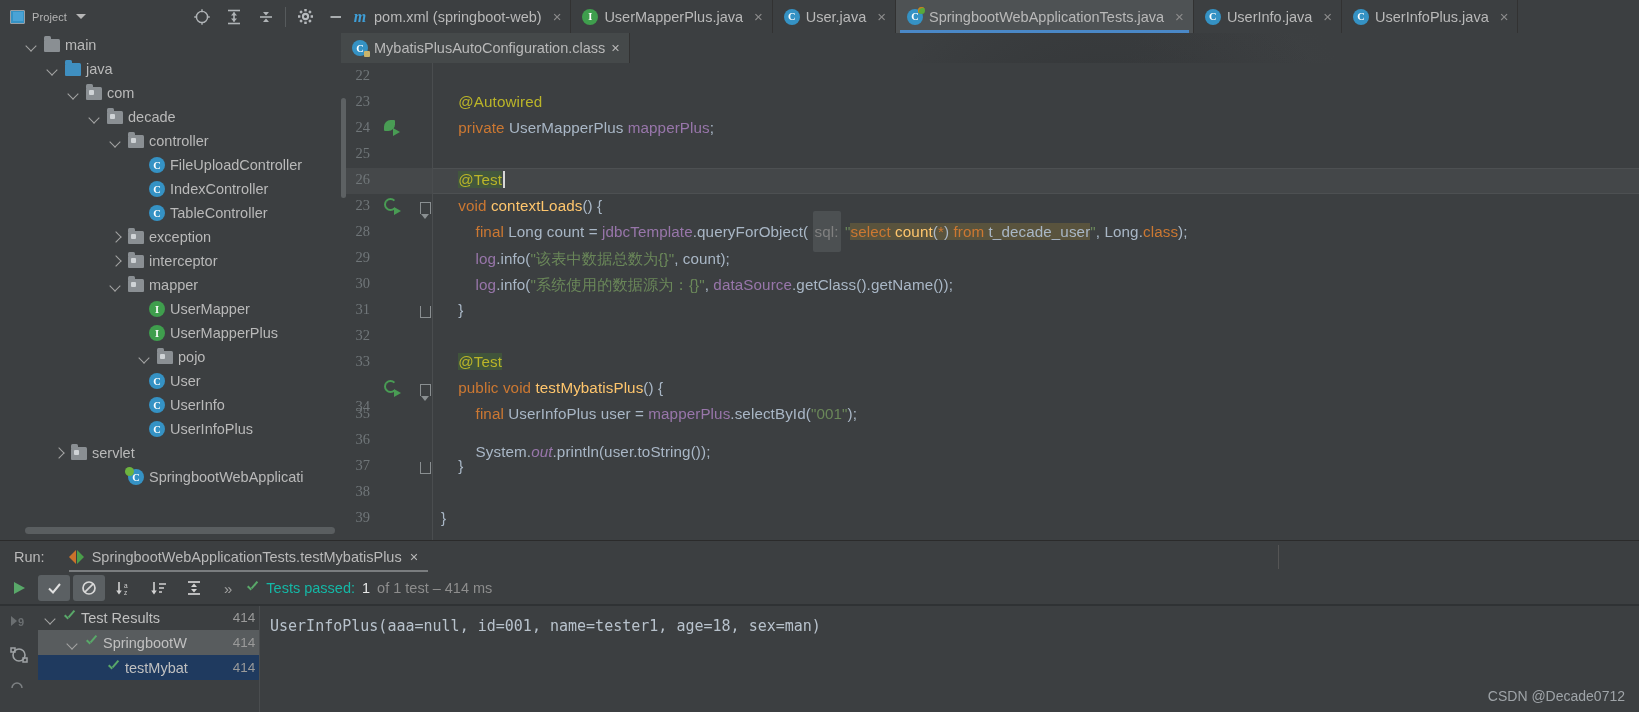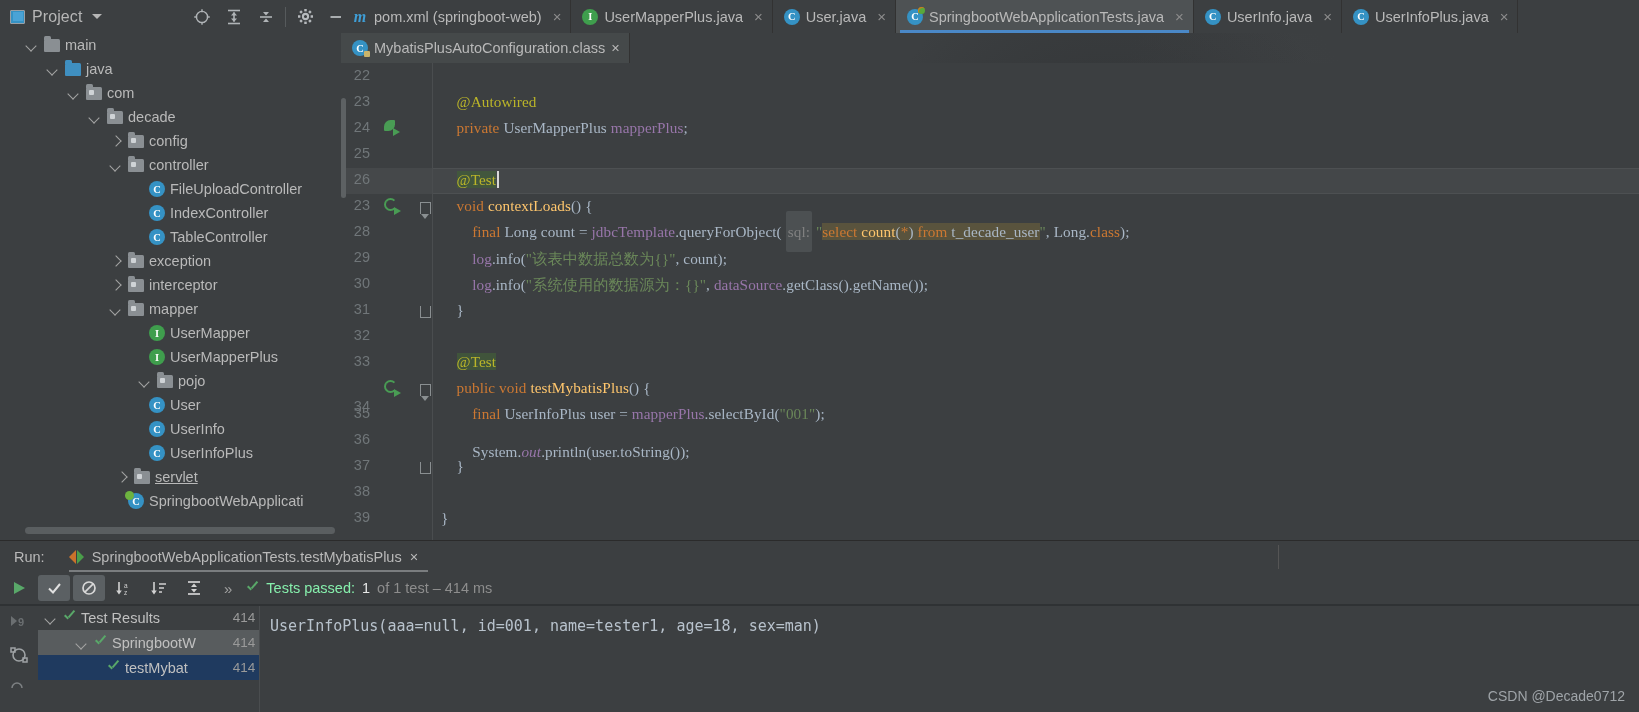--- a/index.html
+++ b/index.html
@@ -40,21 +40,21 @@
     background: #3c3f41;
   }
   .proj-icon {
     width: 15px; height: 14px; border: 1.6px solid #9aa0a6; border-radius: 1px;
     background: #3592c4; position: relative; flex: none;
   }
   .proj-icon::after {
     content: ""; position: absolute; left: 1.5px; right: 1.5px; top: 1.5px; bottom: 1.5px;
     background: #4aa3d6;
   }
-  .proj-label { font-size: 16px; color: #b6b6b6; letter-spacing: .1px; }
+  .proj-label { font-size: 11px; color: #b6b6b6; letter-spacing: .1px; }
   .caret-dn {
     width: 0; height: 0; border-left: 5px solid transparent; border-right: 5px solid transparent;
     border-top: 5px solid #b6b6b6; margin-left: 2px;
   }
   .tool-icons {
     position: absolute; left: 186px; top: 0; height: 33px;
     display: flex; align-items: center; gap: 0px;
   }
   .ticon {
     width: 32px; height: 33px; display: flex; align-items: center; justify-content: center;
@@ -166,28 +166,28 @@
   .editor {
     position: absolute; left: 341px; top: 63px; width: 1298px; height: 477px;
     background: #3c3f41; overflow: hidden; z-index: 8;
   }
   .gutter {
     position: absolute; left: 0; top: 0; width: 92px; height: 477px;
     background: #3c3f41;
   }
   .gline {
     position: absolute; right: 63px; width: 40px; text-align: right;
-    font-family: Liberation Sans, sans-serif; font-size: 14.5px; color: #707679;
+    font-family: Liberation Serif, serif; font-size: 14.5px; color: #707679;
   }
   .gmark { position: absolute; left: 40px; width: 22px; text-align: center; }
   .fold  { position: absolute; left: 77px; width: 14px; text-align: center; }
   .codearea { position: absolute; left: 92px; top: 0; right: 0; height: 477px; }
   .cline {
     position: absolute; left: 0; white-space: pre;
-    font-family: Liberation Serif, serif; font-size: 15.2px;
+    font-family: Liberation Sans, sans-serif; font-size: 15.2px;
     letter-spacing: .1px;
   }
   .caret-line {
     position: absolute; left: 0; right: 0; height: 26px;
     background: rgba(255,255,255,0.045);
     border-top: 1px solid rgba(255,255,255,0.05);
     border-bottom: 1px solid rgba(255,255,255,0.05);
   }
   .gutter-hl {
     position: absolute; left: 0; width: 92px; height: 26px;
@@ -468,25 +468,20 @@
           <span class="arrow down"></span>
           <span class="folder pkg"></span>
           <span>com</span>
         </div>
         <div class="tnode" style="padding-left: 88px;">
           <span class="arrow down"></span>
           <span class="folder pkg"></span>
           <span>decade</span>
         </div>
         <div class="tnode" style="padding-left: 109px;">
-          <span class="arrow right"></span>
-          <span class="folder pkg"></span>
-          <span>config</span>
-        </div>
-        <div class="tnode" style="padding-left: 109px;">
           <span class="arrow down"></span>
           <span class="folder pkg"></span>
           <span>controller</span>
         </div>
         <div class="tnode" style="padding-left: 130px;">
           <span class="arrow"></span>
           <span class="badge b-class">C</span>
           <span>FileUploadController</span>
         </div>
         <div class="tnode" style="padding-left: 130px;">
@@ -537,21 +532,21 @@
         <div class="tnode" style="padding-left: 130px;">
           <span class="arrow"></span>
           <span class="badge b-class">C</span>
           <span>UserInfo</span>
         </div>
         <div class="tnode" style="padding-left: 130px;">
           <span class="arrow"></span>
           <span class="badge b-class">C</span>
           <span>UserInfoPlus</span>
         </div>
-        <div class="tnode" style="padding-left: 115px; text-decoration: underline;">
+        <div class="tnode" style="padding-left: 52px;">
           <span class="arrow right"></span>
           <span class="folder pkg"></span>
           <span>servlet</span>
         </div>
         <div class="tnode" style="padding-left: 109px;">
           <span class="arrow"></span>
           <span class="badge" style="background:#3592c4;position:relative"><span style="position:absolute;left:-3px;top:-2px;width:9px;height:9px;border-radius:50%;background:#6db33f"></span>C</span>
           <span>SpringbootWebApplicati</span>
         </div>
       </div>
@@ -666,21 +661,21 @@
         <svg width="18" height="16" viewBox="0 0 18 16">
           <line x1="3" y1="2" x2="15" y2="2" stroke="#d2d2d2" stroke-width="1.7"></line>
           <line x1="3" y1="14" x2="15" y2="14" stroke="#d2d2d2" stroke-width="1.7"></line>
           <polygon points="9,3.5 6,7 12,7" fill="#d2d2d2"></polygon>
           <polygon points="9,12.5 6,9 12,9" fill="#d2d2d2"></polygon>
         </svg>
       </div>
       <span class="chev2">»</span>
       <div class="status-msg">
         <span class="check"></span>
-        <span style="color:#86efac">Tests passed:</span>
+        <span style="color:#14b8a6">Tests passed:</span>
         <span style="color:#e8e8e8">1</span>
         <span style="color:#8d8d8d">of 1 test – 414 ms</span>
       </div>
     </div>
 
     <div class="sidebar-rail">
       <span>
         <svg width="20" height="20" viewBox="0 0 20 20">
           <polygon points="2,5 8,10 2,15" fill="#6b6f71"></polygon>
           <text x="9" y="14.5" font-size="11" fill="#6b6f71" font-family="Liberation Sans, sans-serif" font-weight="bold">9</text>
@@ -701,21 +696,21 @@
       </span>
     </div>
 
     <div class="results-tree" id="results-body">
         <div class="rrow" style="padding-left: 6px;">
           <span class="arrow down"></span>
           <span class="check"></span>
           <span>Test Results</span>
           <span class="rtime">414 ms</span>
         </div>
-        <div class="rrow sel-gray" style="padding-left: 37px;">
+        <div class="rrow sel-gray" style="padding-left: 28px;">
           <span class="arrow down"></span>
           <span class="check"></span>
           <span>SpringbootW</span>
           <span class="rtime">414 ms</span>
         </div>
         <div class="rrow sel-blue" style="padding-left: 50px;">
           <span class="arrow"></span>
           <span class="check"></span>
           <span>testMybat</span>
           <span class="rtime">414 ms</span>

